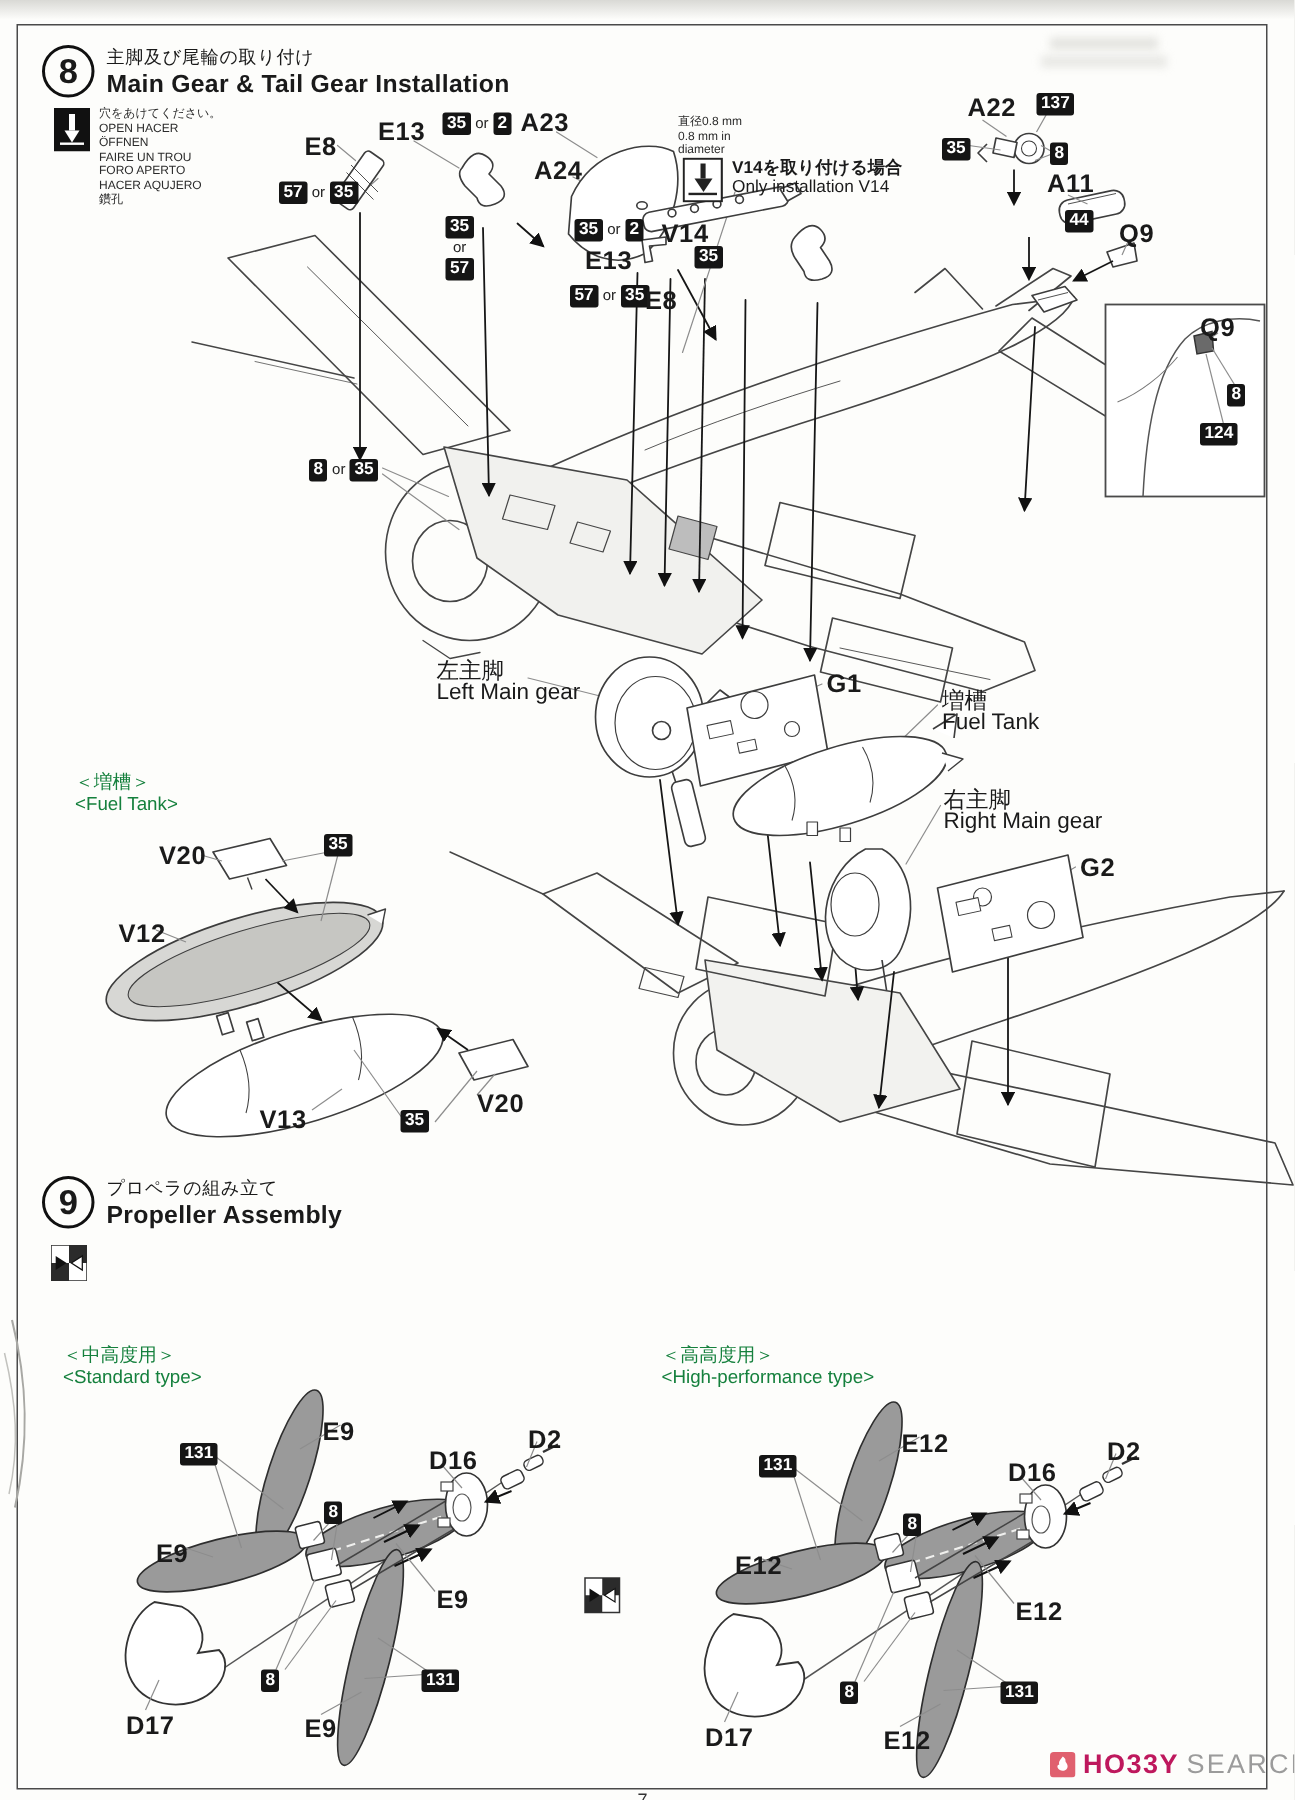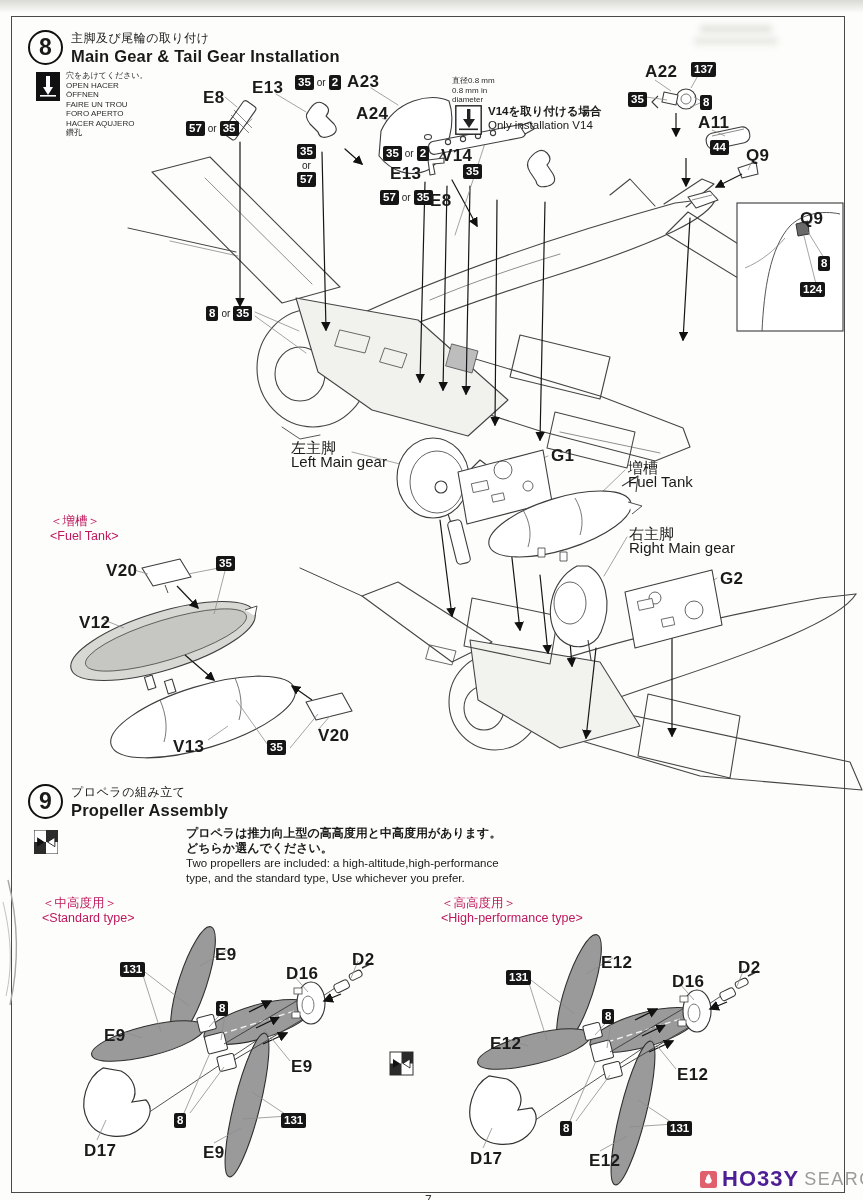--- a/index.html
+++ b/index.html
@@ -18,26 +18,26 @@
   .pl{position:absolute;font-weight:bold;font-size:17px;letter-spacing:.4px;white-space:nowrap;}
   .bgroup{position:absolute;display:flex;align-items:center;gap:3px;white-space:nowrap;}
   .bstack{position:absolute;display:flex;flex-direction:column;align-items:center;gap:1px;}
   .b{background:#151515;color:#fff;font-weight:bold;font-size:11.5px;line-height:13px;
      padding:1px 3px;border-radius:2px;display:inline-block;}
   .or{font-size:10px;color:#222;}
   .tiny{position:absolute;font-size:8px;line-height:9.5px;color:#2b2b2b;white-space:nowrap;}
   .note-jp{font-size:11.5px;font-weight:bold;white-space:nowrap;}
   .note-en{font-size:11.5px;white-space:nowrap;}
   .jpen{position:absolute;font-size:15px;line-height:13.5px;white-space:nowrap;}
-  .angle{position:absolute;font-size:12.5px;line-height:14.5px;color:#be185d;white-space:nowrap;}
+  .angle{position:absolute;font-size:12.5px;line-height:14.5px;color:#15803d;white-space:nowrap;}
   .intro{position:absolute;font-size:11.5px;line-height:15px;white-space:nowrap;}
   .intro .jp{font-weight:bold;font-size:12px;}
   svg.art{position:absolute;left:0;top:0;}
   .wm{position:absolute;display:flex;align-items:center;gap:5px;}
-  .wm .hob{font-size:22px;font-weight:bold;color:#4c1d95;letter-spacing:1px;}
+  .wm .hob{font-size:18px;font-weight:bold;color:#be185d;letter-spacing:1px;}
   .wm .sea{font-size:18px;color:#9b9b9b;letter-spacing:1.5px;}
   .pgnum{position:absolute;font-size:12px;color:#333;}
 </style>
 </head>
 <body>
 
 <div class="sheet">
   <div class="topshade"></div>
   <div class="frame"></div>
 
@@ -479,26 +479,20 @@
   </div>
 
   <svg class="art" style="left:34px;top:830px" width="24" height="24" viewBox="0 0 23 23">
     <use href="#opticon"></use>
     <rect x="0" y="0" width="23" height="23" fill="#fff" stroke="#333"></rect>
     <rect x="11.5" y="0" width="11.5" height="11.5" fill="#2b2b2b"></rect>
     <rect x="0" y="11.5" width="11.5" height="11.5" fill="#2b2b2b"></rect>
     <path d="M10,11.5 L3,7 L3,16 Z" fill="#111"></path>
     <path d="M13,11.5 L20,7 L20,16 Z" fill="#fff" stroke="#111" stroke-width=".8"></path>
   </svg>
-  <div class="intro" style="left:186px;top:826px">
-    <div class="jp">プロペラは推力向上型の高高度用と中高度用があります。</div>
-    <div class="jp">どちらか選んでください。</div>
-    <div>Two propellers are included: a  high-altitude,high-performance</div>
-    <div>type, and the standard type, Use whichever you prefer.</div>
-  </div>
   <div class="angle" style="left:42px;top:896px">
     <div>＜中高度用＞</div>
     <div>&lt;Standard type&gt;</div>
   </div>
   <div class="angle" style="left:441px;top:896px">
     <div>＜高高度用＞</div>
     <div>&lt;High-performance type&gt;</div>
   </div>
 
   <div class="pl" style="left:215px;top:945px">E9</div>

